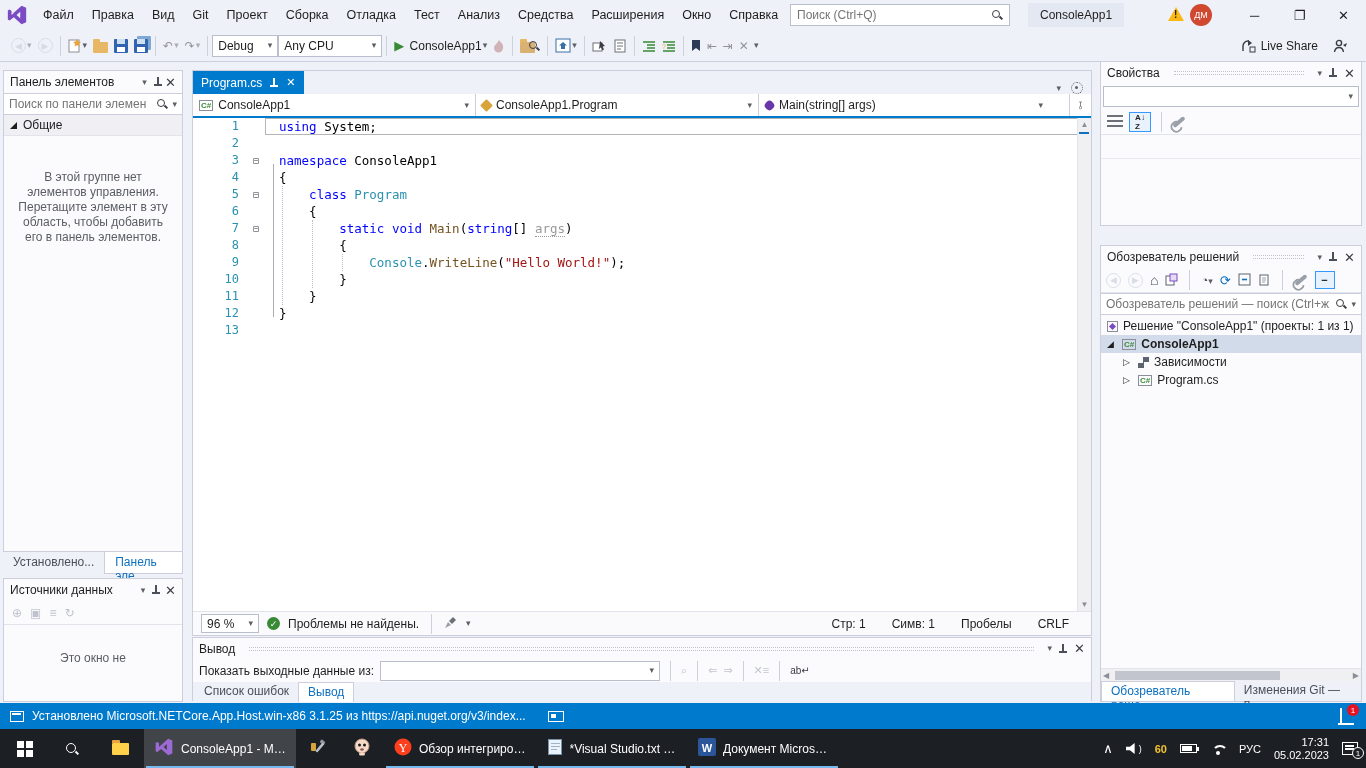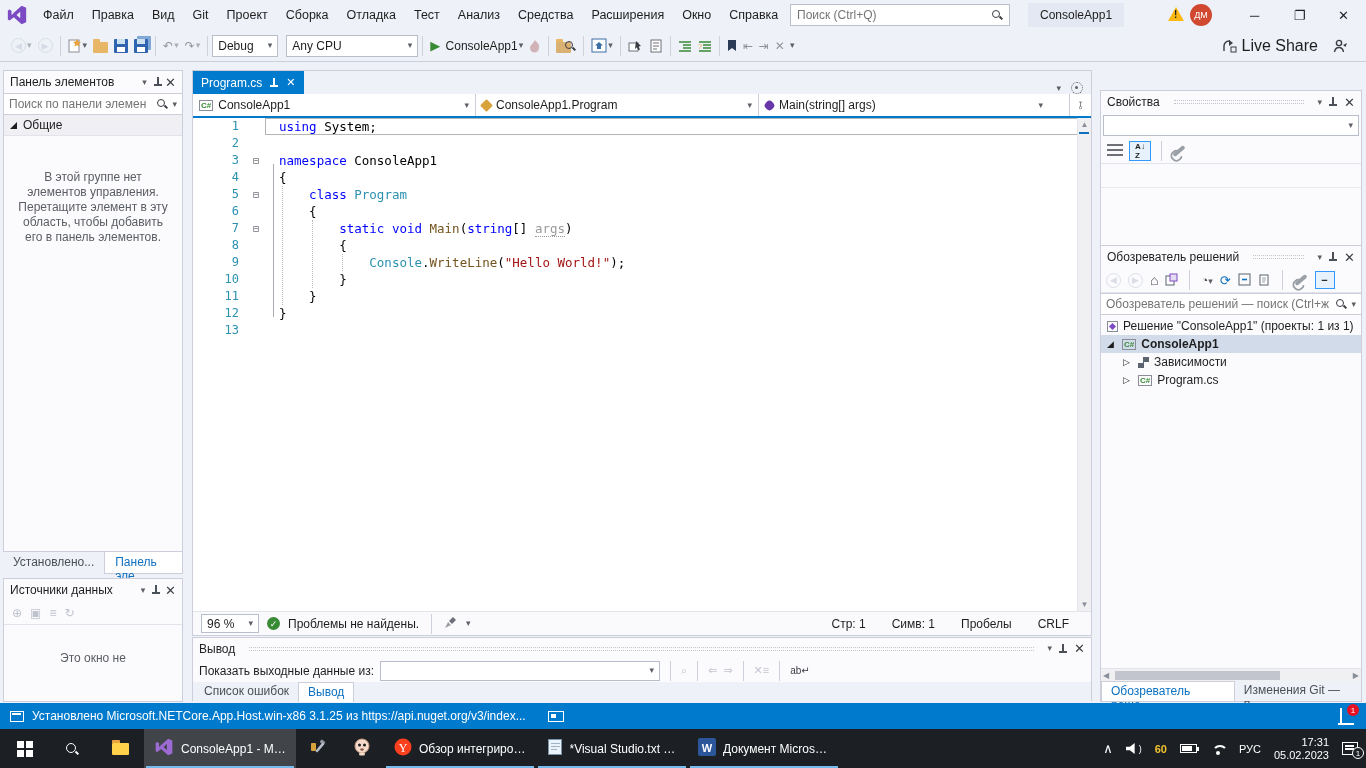--- a/index.html
+++ b/index.html
@@ -33,21 +33,21 @@
   .tbtn{display:inline-flex;align-items:center;justify-content:center;height:24px;padding:0 3px;gap:1px}
   .combo{height:22px;background:#fff;border:1px solid #B9BECC;display:flex;align-items:center;justify-content:space-between;padding:0 5px;font-size:12px}
   .dis{opacity:.45}
   .navcirc{width:15px;height:15px;border-radius:50%;border:1.5px solid #B9C0CF;color:#B9C0CF;font-size:9px;display:inline-flex;align-items:center;justify-content:center}
   .floppy{width:14px;height:14px;background:#3064B0;position:relative;border-radius:1px}
   .floppy::before{content:"";position:absolute;left:3px;top:0;width:8px;height:5px;background:#CDE0F2}
   .floppy::after{content:"";position:absolute;left:3px;bottom:1px;width:8px;height:5px;background:#fff}
   .folder{width:15px;height:11px;background:#E8B765;border-radius:1px;position:relative;margin-top:3px}
   .folder::before{content:"";position:absolute;left:0;top:-3px;width:7px;height:3px;background:#E8B765;border-radius:1px 1px 0 0}
   .runplay{color:#388A34;font-size:13px}
-  #live-share{margin-left:auto;display:flex;align-items:center;gap:5px;margin-right:18px;font-size:16px}
+  #live-share{margin-left:auto;display:flex;align-items:center;gap:5px;margin-right:18px;font-size:12px}
   
   .toolwin{position:absolute;background:#FBFBFD;border:1px solid #CCCEDB}
   .twhead{height:22px;display:flex;align-items:center;padding:0 6px;gap:6px;font-size:12px;background:#FBFBFD;color:#1E1E1E;white-space:nowrap}
   .twsearch{height:22px;margin:0 0 0 0;border-top:1px solid #CCCEDB;border-bottom:1px solid #CCCEDB;background:#fff;display:flex;align-items:center;padding:0 5px;gap:4px}
   .twsearch input{flex:1;border:0;outline:0;font:12px "Liberation Sans",sans-serif;min-width:0}
   
   #toolbox{left:3px;top:70px;width:180px;height:482px}
   #toolbox-group{height:21px;background:#EFEFF4;display:flex;align-items:center;gap:6px;padding:0 6px;font-size:12px;border-bottom:1px solid #E2E4EC}
   .exp-tri{width:0;height:0;border-bottom:7px solid #1E1E1E;border-left:7px solid transparent}
   #toolbox-msg{margin:34px 10px;color:#5A5D63;text-align:center;line-height:15px}
@@ -97,21 +97,21 @@
   
   #output{position:absolute;left:192px;top:637px;width:900px;height:64px;background:#FBFBFD;border:1px solid #CCCEDB}
   #output-head{height:21px;display:flex;align-items:center;gap:6px;padding:0 6px}
   #output-row{height:23px;display:flex;align-items:center;gap:6px;padding:0 6px;font-size:12px}
   #output-combo{width:280px;height:20px}
   .oic{color:#C3C6CF;font-size:11px}
   #output-tabs{height:20px;display:flex;padding-left:2px;background:#EEF1F8}
   .otab{padding:2px 9px;color:#4B4F57;font-size:12px}
   .otab.active{background:#fff;border:1px solid #CCCEDB;border-bottom:0;color:#0E70C0}
   
-  #properties{left:1100px;top:90px;width:262px;height:165px}
+  #properties{left:1100px;top:61px;width:262px;height:165px}
   #prop-name-combo{margin:2px 2px;height:21px}
   #prop-toolbar{height:26px;display:flex;align-items:center;gap:6px;padding:0 6px;border-bottom:1px solid #E2E4EC}
   .azbox{width:22px;height:20px;border:1px solid #3399FF;background:#E8F2FC;display:flex;align-items:center;justify-content:center;font-size:8px;font-weight:bold;color:#1E1E1E}
   .catico{width:16px;height:14px;background:repeating-linear-gradient(#6D7078 0 2px,transparent 2px 5px)}
   .wrench{width:14px;height:4px;background:#9AA0A8;border-radius:2px;transform:rotate(-40deg);position:relative}
   .wrench::before{content:"";position:absolute;left:-4px;top:-2px;width:8px;height:8px;border:2px solid #9AA0A8;border-radius:50%;border-right-color:transparent}
   #solution-explorer{left:1100px;top:245px;width:262px;height:457px}
   #se-toolbar{height:25px;display:flex;align-items:center;gap:7px;padding:0 5px;border-bottom:1px solid #E2E4EC;font-size:11px}
   .seico{color:#4B4F57}
   .refresh{color:#0E70C0;font-size:13px;line-height:1}
@@ -230,21 +230,21 @@
         <span class="floppy" style="box-shadow:3px -3px 0 #7FA8D6"></span>
       </span>
     <span class="sep"></span>
     <span class="tbtn dis">↶<span class="caret">▾</span></span>
     <span class="tbtn dis">↷<span class="caret">▾</span></span>
     <span class="sep"></span>
     <div class="combo" style="width:66px">
         <span>Debug</span>
         <span class="caret">▾</span>
       </div>
-    <div class="combo" style="width:132px;margin-left:8px">
+    <div class="combo" style="width:104px;margin-left:0">
         <span>Any CPU</span>
         <span class="caret">▾</span>
       </div>
     <span class="sep"></span>
     <span class="tbtn"><span class="runplay">▶</span>&nbsp;<span style="color:#1E1E1E">ConsoleApp1</span><span class="caret">▾</span></span>
     <span class="tbtn dis">
         <svg width="12" height="14">
           <path d="M6 1C8 4 11 5 10 9a4.5 4.5 0 01-9 0C1 6 4 5 6 1z" fill="#B06A6A"></path>
         </svg>
       </span>

